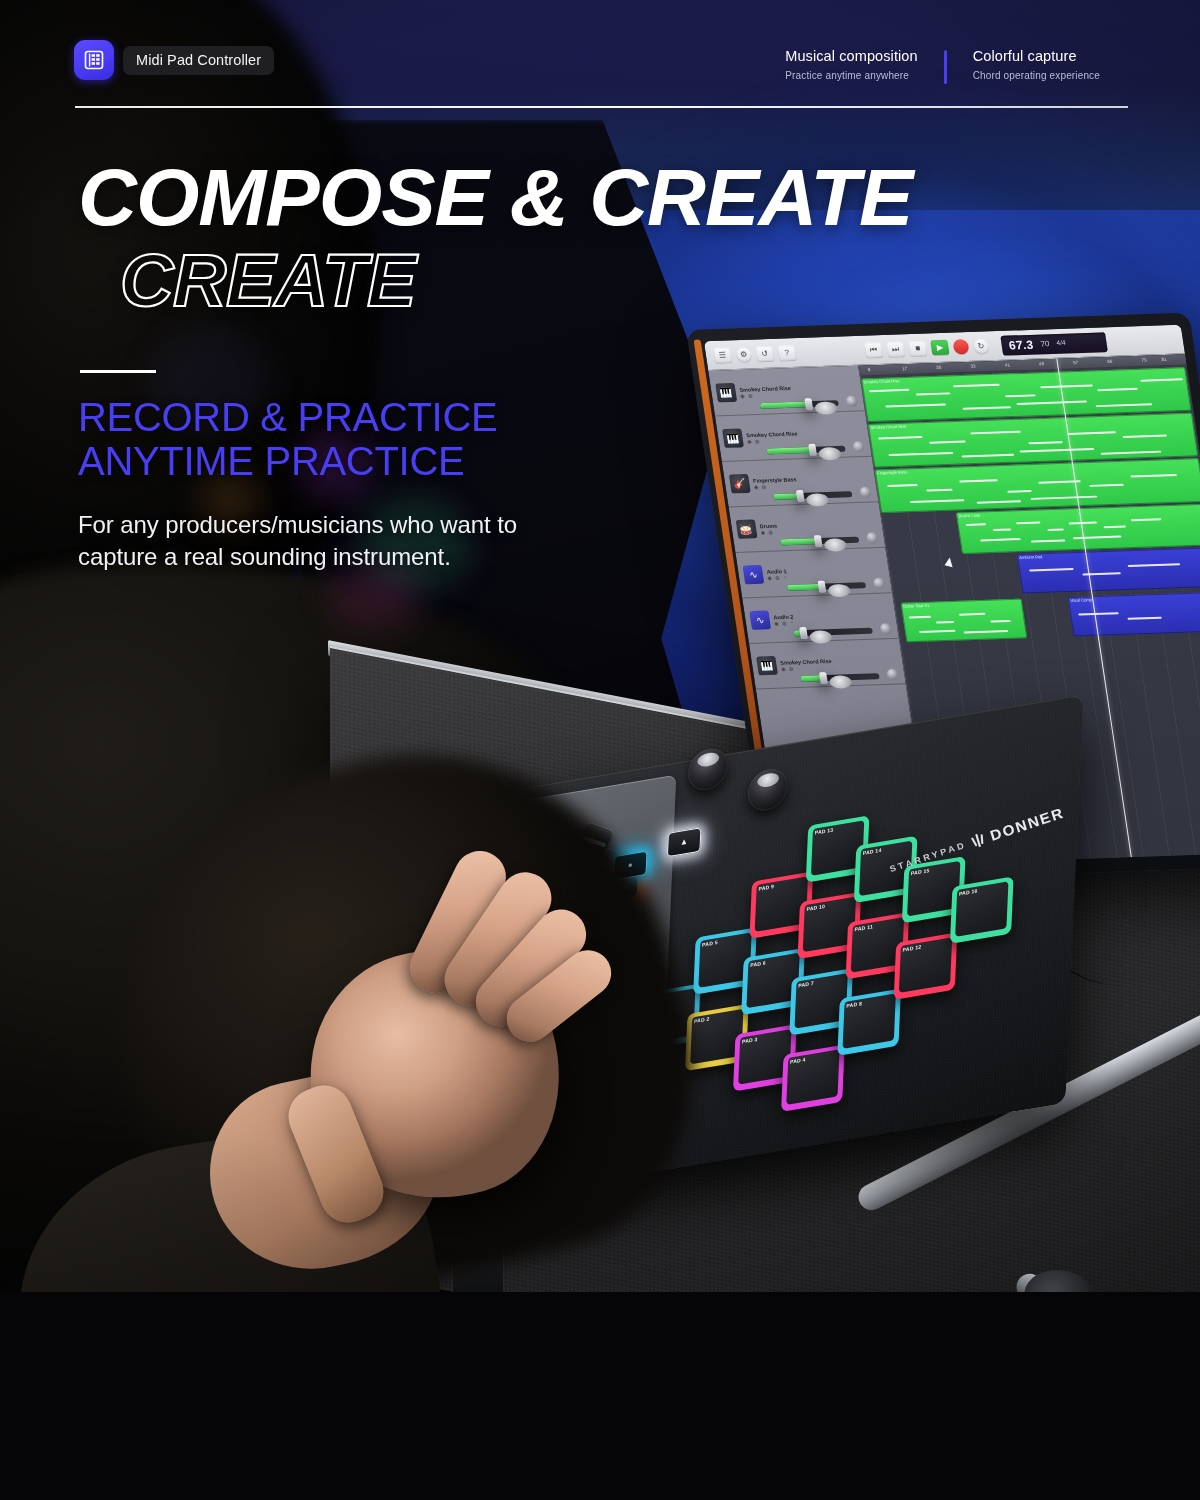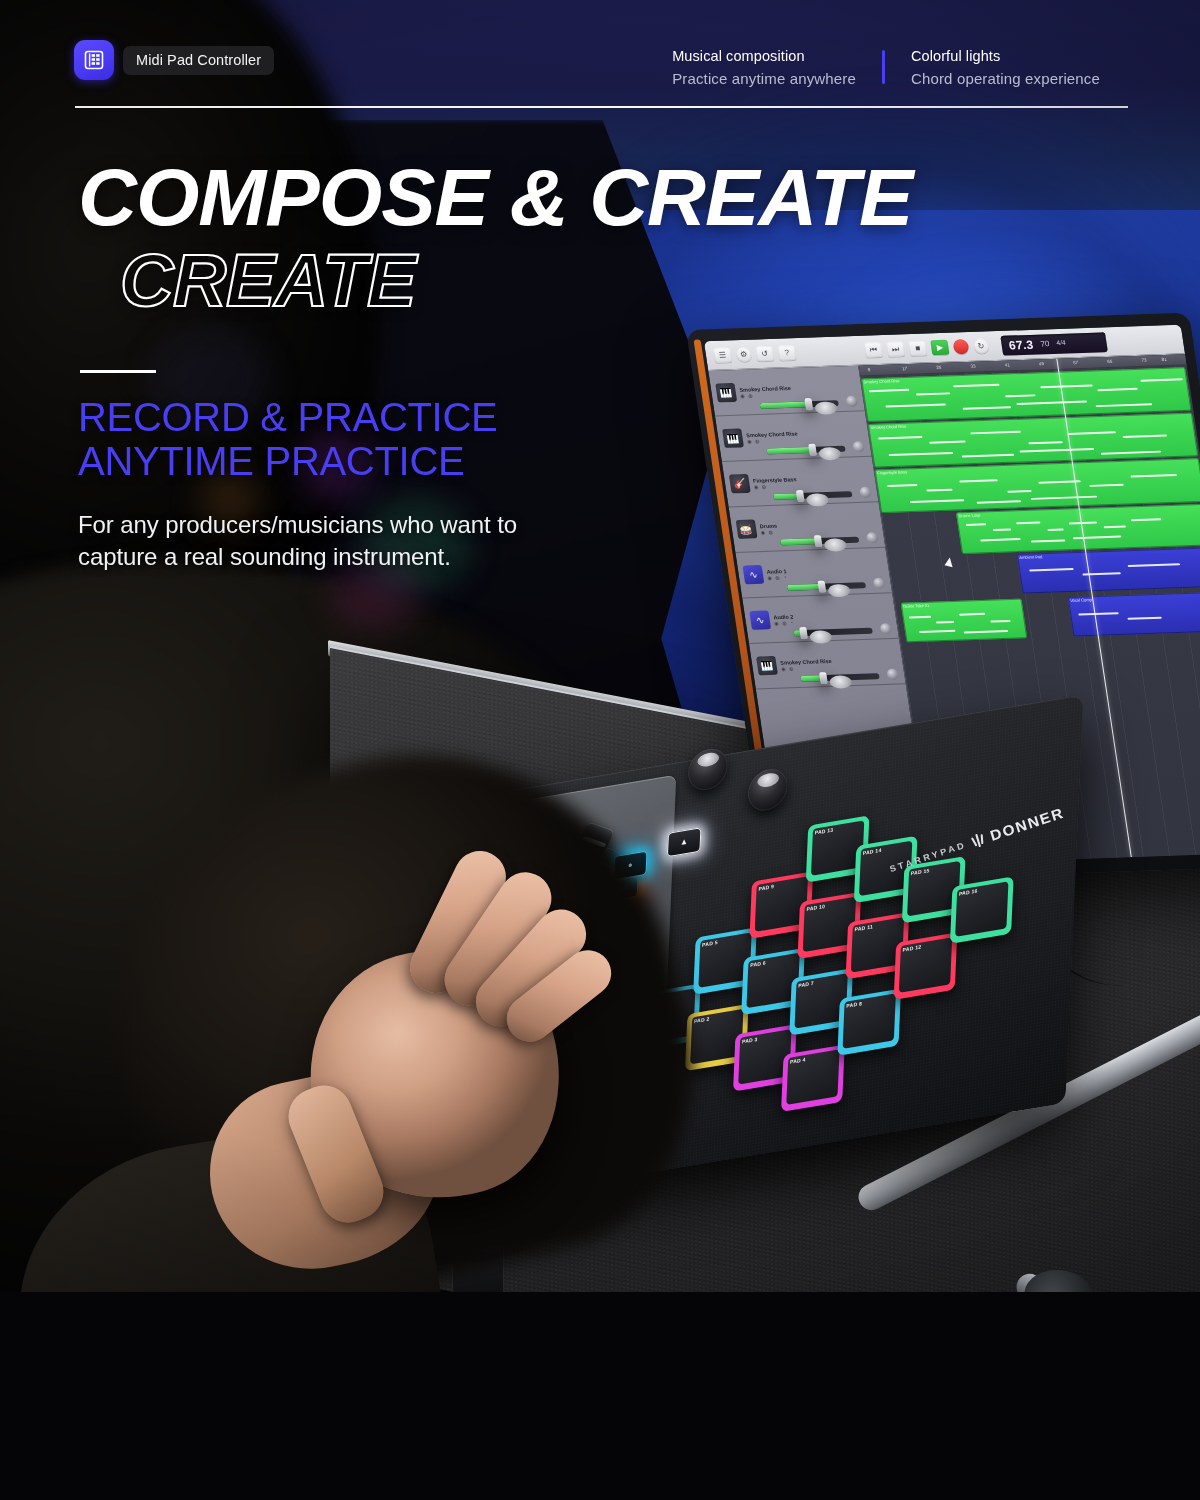--- a/index.html
+++ b/index.html
@@ -488,21 +488,21 @@
     color:#f2f3f5; font-size:14.5px; letter-spacing:.1px;
     backdrop-filter:blur(2px);
     white-space:nowrap;
   }
   .feats {
     position:absolute; right:74px; top:48px;
     display:flex; align-items:flex-start; gap:0;
   }
   .feat { padding:0 26px; }
   .feat .ft { color:#ffffff; font-size:14.5px; letter-spacing:.1px; white-space:nowrap; }
-  .feat .fs { color:#b9bdd0; font-size:15px; margin-top:6px; letter-spacing:.15px; white-space:nowrap; }
+  .feat .fs { color:#b9bdd0; font-size:10px; margin-top:6px; letter-spacing:.15px; white-space:nowrap; }
   .feat-sep { width:3px; height:34px; background:#4a3ef5; border-radius:2px; margin-top:2px; }
   .head-rule {
     position:absolute; left:75px; top:106px; width:1053px; height:1.6px;
     background:linear-gradient(90deg, rgba(255,255,255,.92), rgba(255,255,255,.98) 55%, rgba(255,255,255,.80));
   }
 
   
   .copy { position:absolute; left:78px; top:160px; width:720px; }
   .h1 {
     font-family:"Liberation Sans", sans-serif;
@@ -958,21 +958,21 @@
       <div class="badge-pill">Midi Pad Controller</div>
     </div>
 
     <div class="feats">
       <div class="feat">
         <div class="ft">Musical composition</div>
         <div class="fs">Practice anytime anywhere</div>
       </div>
       <div class="feat-sep"></div>
       <div class="feat">
-        <div class="ft">Colorful lights</div>
+        <div class="ft">Colorful capture</div>
         <div class="fs">Chord operating experience</div>
       </div>
     </div>
 
     <div class="head-rule"></div>
   </div>
 
   <div class="copy">
     <div class="h1">COMPOSE &amp; CREATE</div>
     <div class="h1-outline">CREATE</div>

